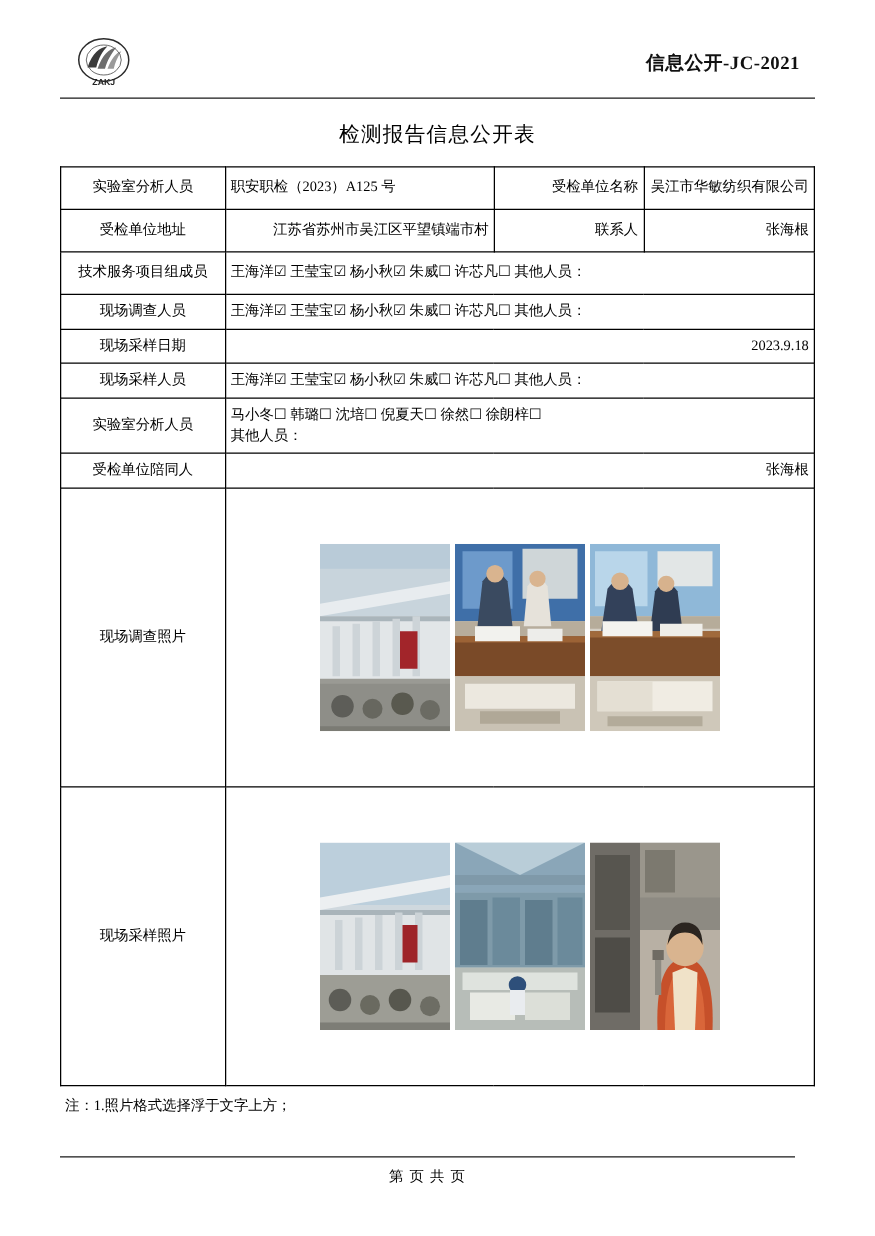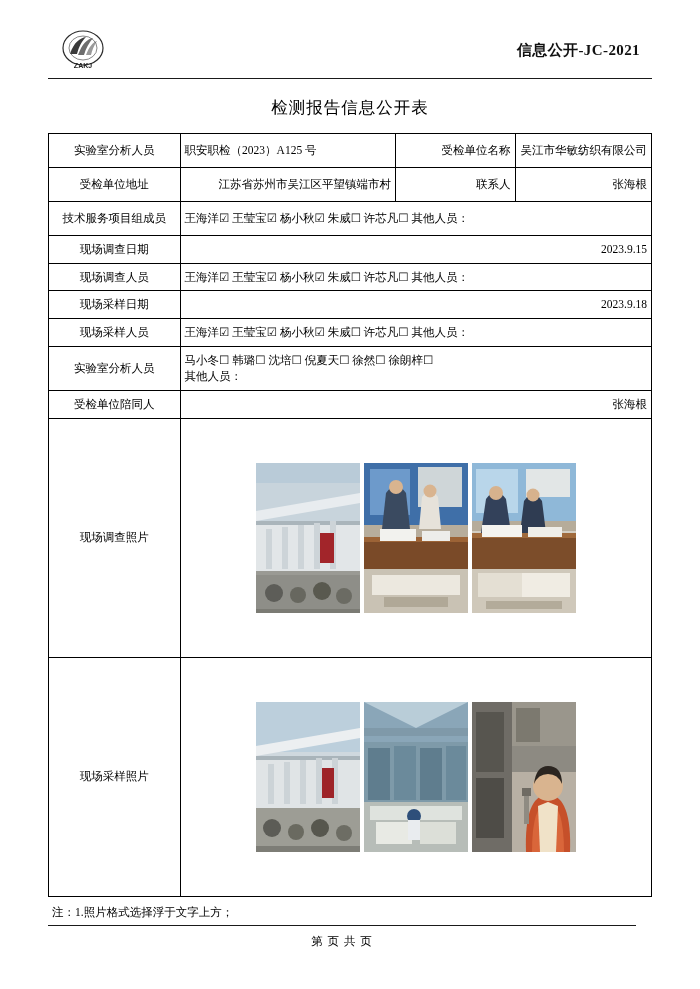--- a/index.html
+++ b/index.html
@@ -162,24 +162,20 @@
       </tr>
       <tr class="rowh-md">
         <td class="label">受检单位地址</td>
         <td class="center">江苏省苏州市吴江区平望镇端市村</td>
         <td class="center">联系人</td>
         <td class="center">张海根</td>
       </tr>
       <tr class="rowh-md">
         <td class="label">技术服务项目组成员</td>
         <td class="left" colspan="3">王海洋☑  王莹宝☑  杨小秋☑  朱威☐  许芯凡☐  其他人员：</td>
-      </tr>
-      <tr class="rowh-sm">
-        <td class="label">现场调查日期</td>
-        <td class="center" colspan="3">2023.9.15</td>
       </tr>
       <tr class="rowh-sm">
         <td class="label">现场调查人员</td>
         <td class="left" colspan="3">王海洋☑  王莹宝☑  杨小秋☑  朱威☐  许芯凡☐  其他人员：</td>
       </tr>
       <tr class="rowh-sm">
         <td class="label">现场采样日期</td>
         <td class="center" colspan="3">2023.9.18</td>
       </tr>
       <tr class="rowh-sm">

